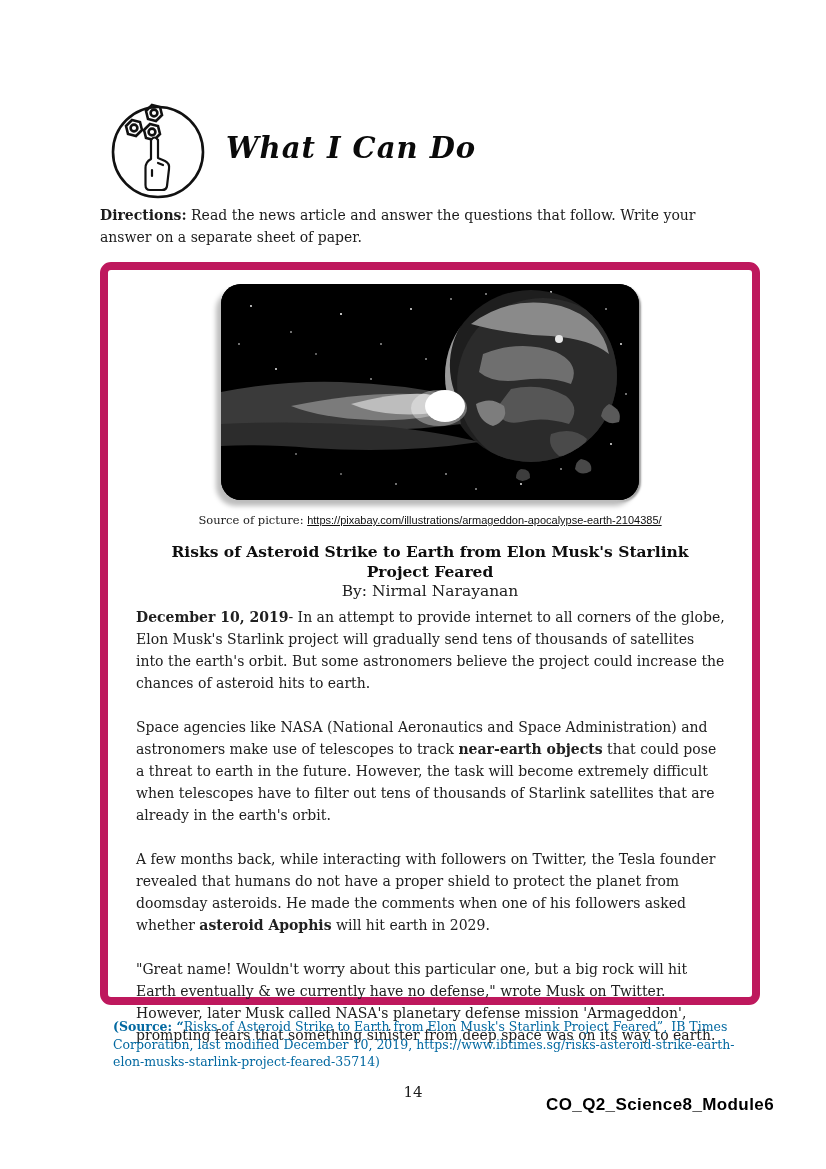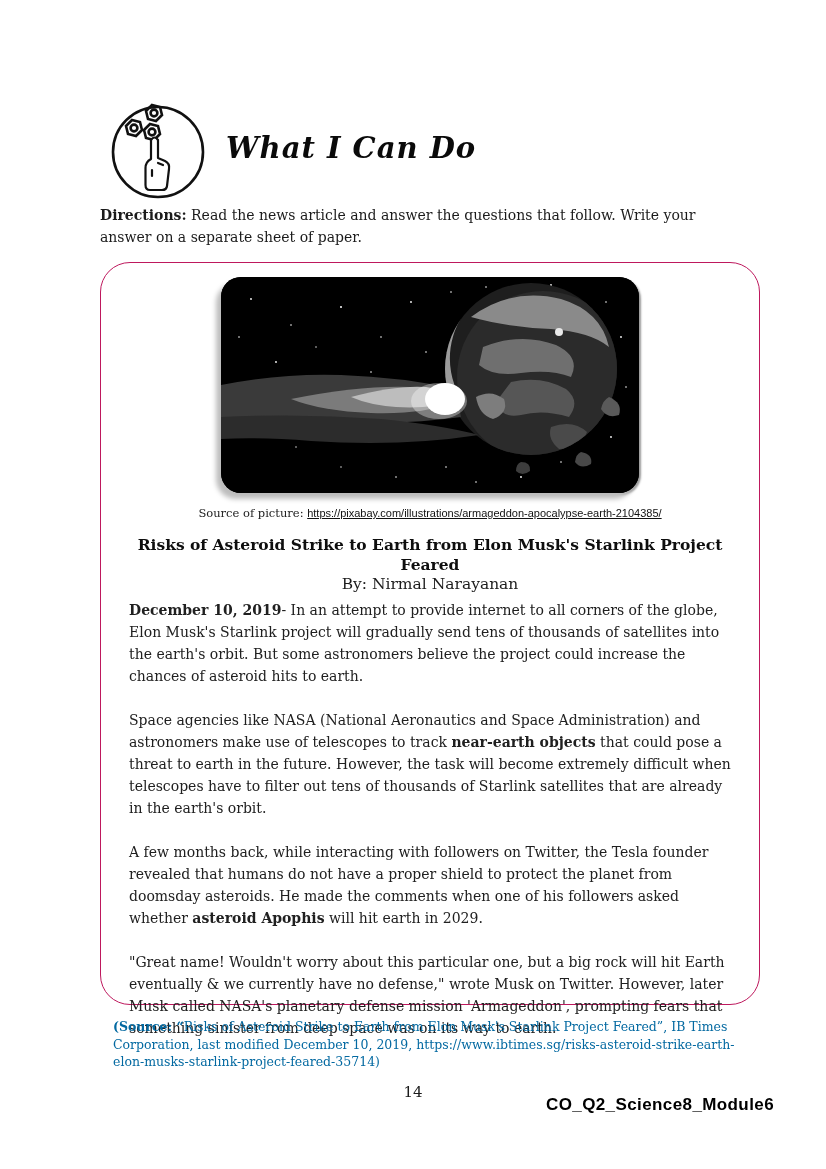--- a/index.html
+++ b/index.html
@@ -27,21 +27,21 @@
   
   .directions {
     position: absolute; left: 100px; top: 205px; width: 636px;
     font-size: 14px; line-height: 1.55; color: #1b1b1b;
   }
   .directions b { font-weight: bold; }
 
   
   .article-box {
     position: absolute; left: 100px; top: 262px; width: 660px; height: 743px;
-    border: 1px solid #be185d; border-radius: 30px;
+    border: 8px solid #be185d; border-radius: 11px;
     background: #fff;
   }
   .space-img {
     width: 418px; height: 216px;
     margin: 14px auto 0 auto;
     border-radius: 20px;
     overflow: hidden;
     background: #000;
     box-shadow: -5px 6px 5px #bdbdbd, 2px 2px 2px #9a9a9a;
     display: block;

